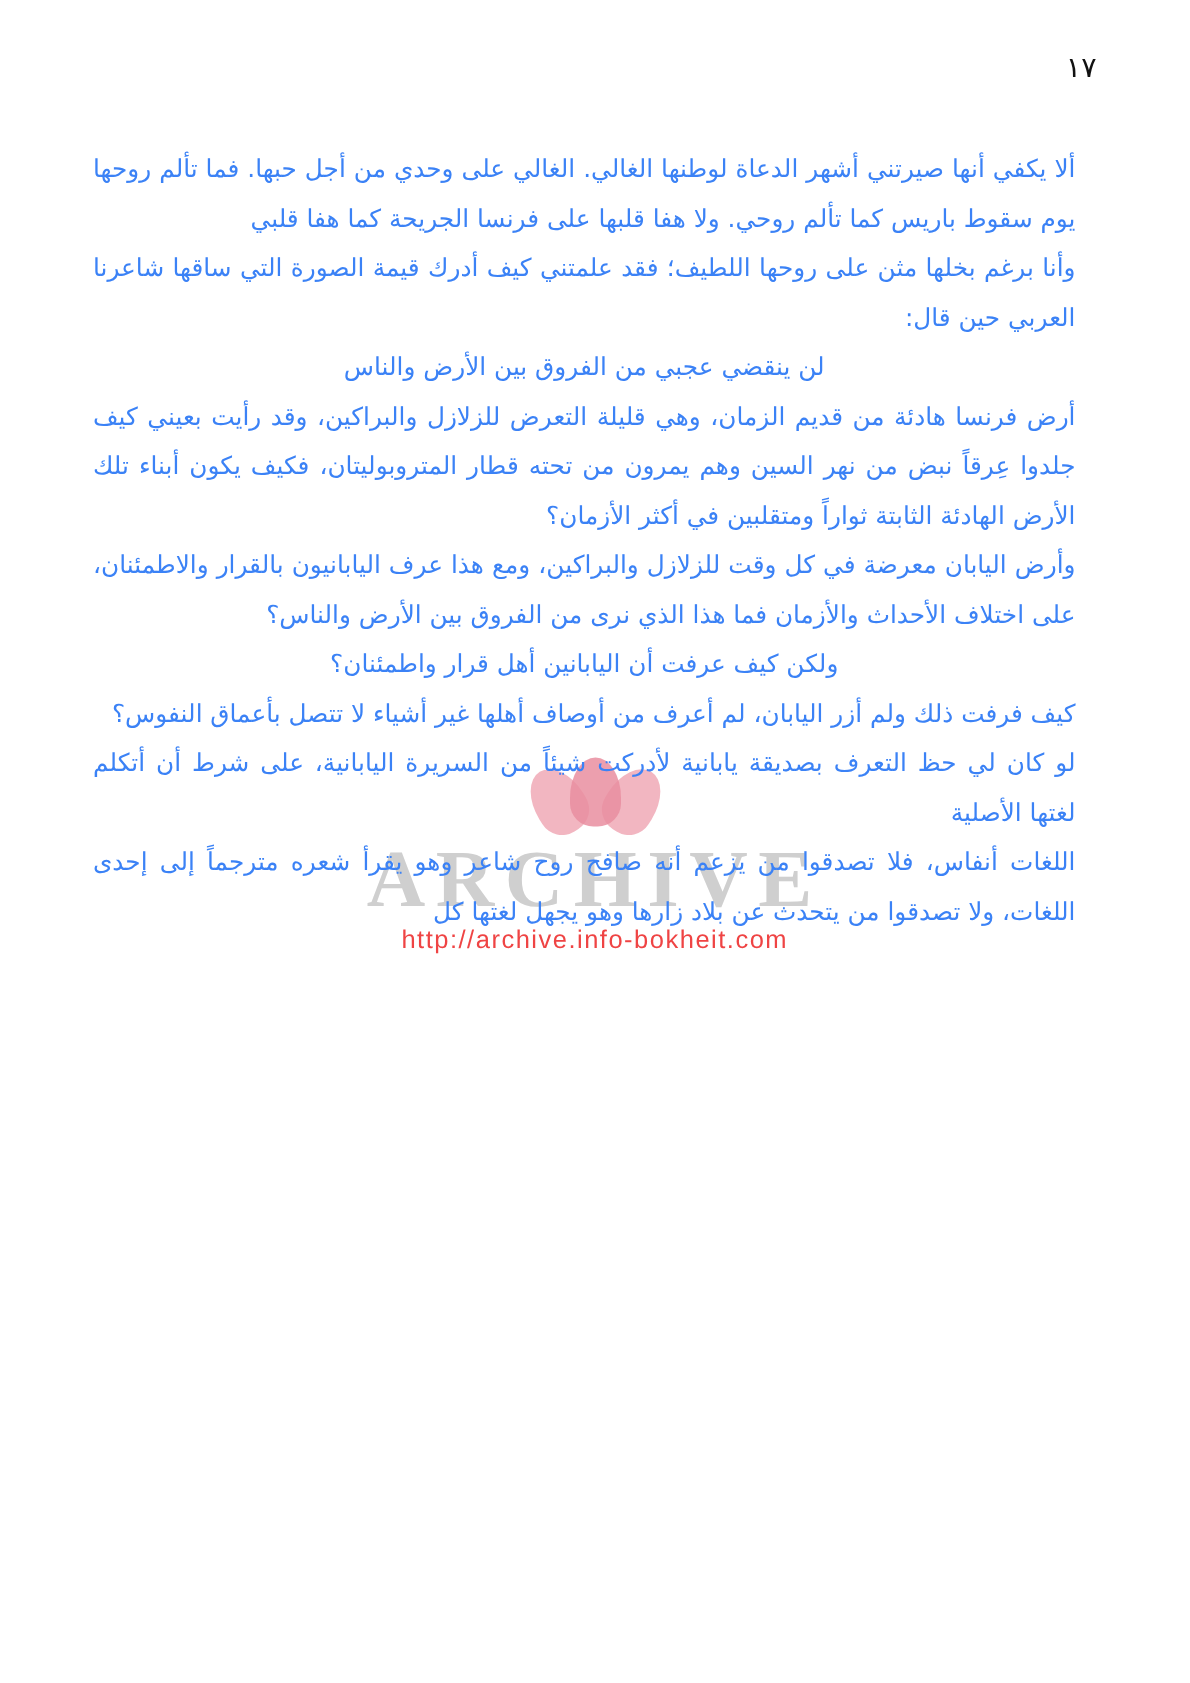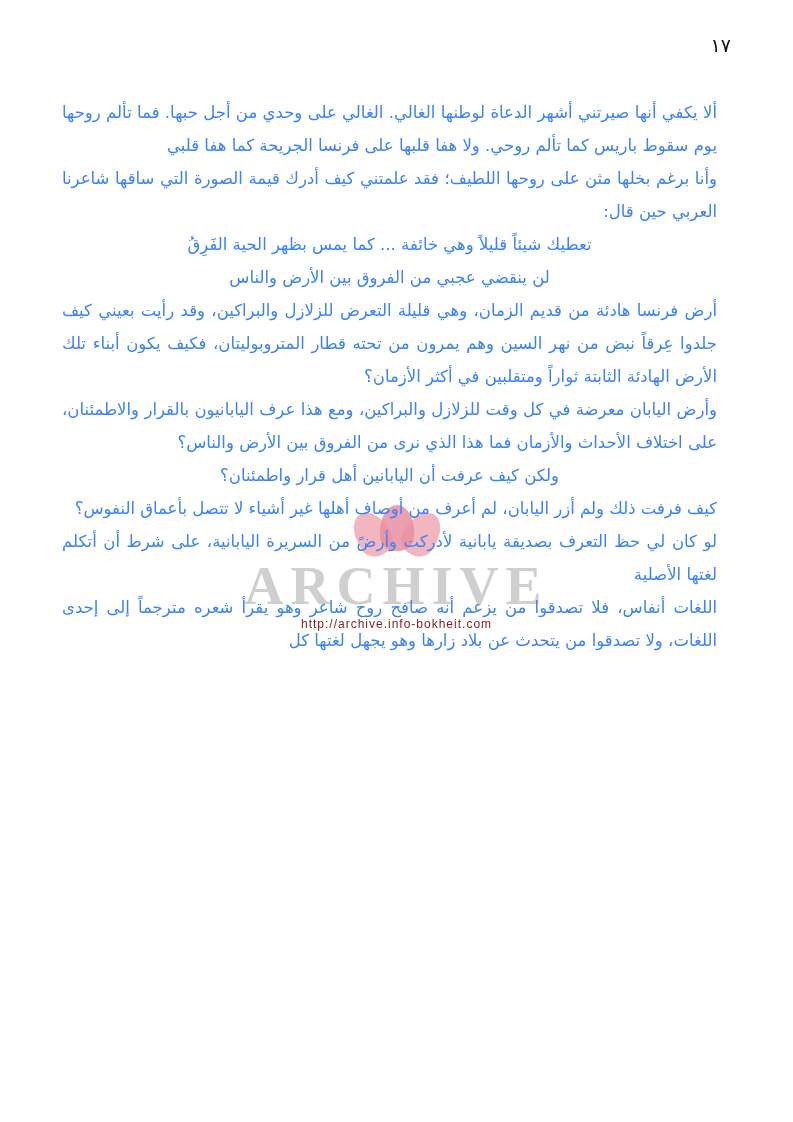--- a/index.html
+++ b/index.html
@@ -78,23 +78,23 @@
     font-family: "Liberation Serif", "DejaVu Serif", serif;
     font-size: 54px;
     letter-spacing: 7px;
     color: #cfcfcf;
     line-height: 1;
     direction: ltr;
     font-weight: 700;
   }
   .wm-url {
     font-family: "Liberation Sans", sans-serif;
-    font-size: 12px;
+    font-size: 17px;
     letter-spacing: 1px;
-    color: #7f1d1d;
+    color: #ef4444;
     direction: ltr;
     margin-top: 4px;
   }
 </style>
 </head>
 <body>
 
 <div class="page">
 
   <div class="page-number">١٧</div>
@@ -105,23 +105,22 @@
       <span class="wm-petal right"></span>
       <span class="wm-petal mid"></span>
     </div>
     <div class="wm-title">ARCHIVE</div>
     <div class="wm-url">http://archive.info-bokheit.com</div>
   </div>
 
   <div class="body-text">
     <p class="p-justify">ألا يكفي أنها صيرتني أشهر الدعاة لوطنها الغالي. الغالي على وحدي من أجل حبها. فما تألم روحها يوم سقوط باريس كما تألم روحي. ولا هفا قلبها على فرنسا الجريحة كما هفا قلبي</p>
     <p class="p-justify">وأنا برغم بخلها مثن على روحها اللطيف؛ فقد علمتني كيف أدرك قيمة الصورة التي ساقها شاعرنا العربي حين قال:</p>
-    <p class="p-center">تعطيك شيئاً قليلاً وهي خائفة ... كما يمس بظهر الحية الفَرِقُ</p>
     <p class="p-right">لن ينقضي عجبي من الفروق بين الأرض والناس</p>
     <p class="p-justify">أرض فرنسا هادئة من قديم الزمان، وهي قليلة التعرض للزلازل والبراكين، وقد رأيت بعيني كيف جلدوا عِرقاً نبض من نهر السين وهم يمرون من تحته قطار المتروبوليتان، فكيف يكون أبناء تلك الأرض الهادئة الثابتة ثواراً ومتقلبين في أكثر الأزمان؟</p>
     <p class="p-justify">وأرض اليابان معرضة في كل وقت للزلازل والبراكين، ومع هذا عرف اليابانيون بالقرار والاطمئنان، على اختلاف الأحداث والأزمان فما هذا الذي نرى من الفروق بين الأرض والناس؟</p>
     <p class="p-center">ولكن كيف عرفت أن اليابانين أهل قرار واطمئنان؟</p>
     <p class="p-justify">كيف فرفت ذلك ولم أزر اليابان، لم أعرف من أوصاف أهلها غير أشياء لا تتصل بأعماق النفوس؟</p>
-    <p class="p-justify">لو كان لي حظ التعرف بصديقة يابانية لأدركت وأرضً من السريرة اليابانية، على شرط أن أتكلم لغتها الأصلية</p>
+    <p class="p-justify">لو كان لي حظ التعرف بصديقة يابانية لأدركت شيئاً من السريرة اليابانية، على شرط أن أتكلم لغتها الأصلية</p>
     <p class="p-justify">اللغات أنفاس، فلا تصدقوا من يزعم أنه صافح روح شاعر وهو يقرأ شعره مترجماً إلى إحدى اللغات، ولا تصدقوا من يتحدث عن بلاد زارها وهو يجهل لغتها كل</p>
   </div>
 
 </div>
 
 </body></html>

